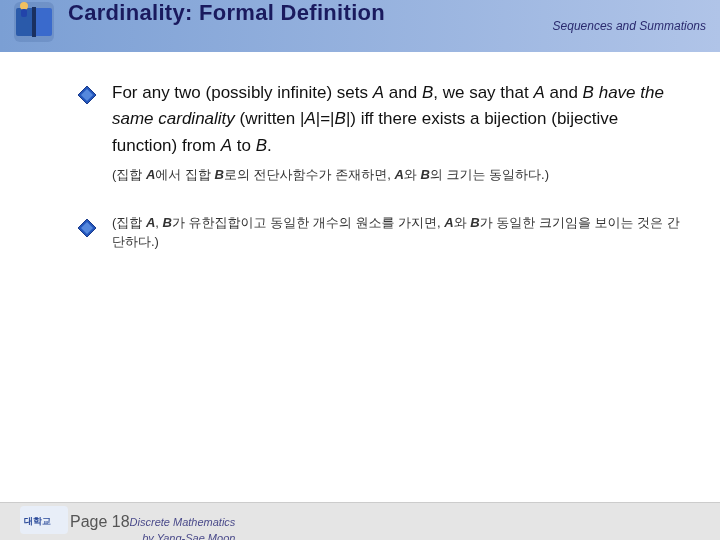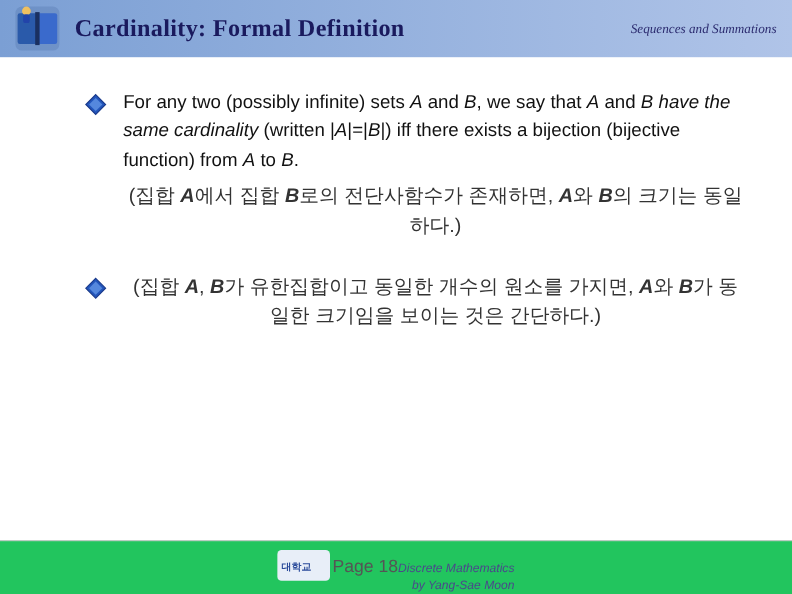--- a/index.html
+++ b/index.html
@@ -13,26 +13,24 @@
       height: 540px;
       background: #ffffff;
       font-family: Arial, sans serif;
       overflow: hidden;
       position: relative;
     }
 
     
     .header {
       display: flex;
-      align-items: center;
       background: linear-gradient(to right, #7b9fd4, #b0c4e8);
       height: 52px;
       padding: 0 12px;
       position: relative;
-      font-family: Liberation Serif, serif;
     }
 
     .header-logo {
       width: 44px;
       height: 44px;
       margin-right: 12px;
       flex-shrink: 0;
     }
 
     .header-title {
@@ -88,45 +86,44 @@
 
     .main-text em {
       font-style: italic;
     }
 
     .main-text strong {
       font-weight: bold;
     }
 
     .sub-text {
-      font-size: 18px;
+      font-size: 13px;
       color: #333;
       line-height: 1.5;
-      text-align: center;
     }
 
     .sub-text em {
       font-style: italic;
     }
 
     .sub-text strong {
       font-weight: bold;
     }
 
     
     .footer {
       position: absolute;
       bottom: 0;
       left: 0;
       right: 0;
-      height: 49px;
-      background: #22c55e;
+      height: 38px;
+      background: #e5e5e5;
       display: flex;
       align-items: center;
-      justify-content: center;
+      justify-content: flex-start;
       padding: 0 20px;
       border-top: 1px solid #ccc;
     }
 
     .footer-page {
       font-size: 16px;
       color: #555;
     }
 
     .footer-credit {

